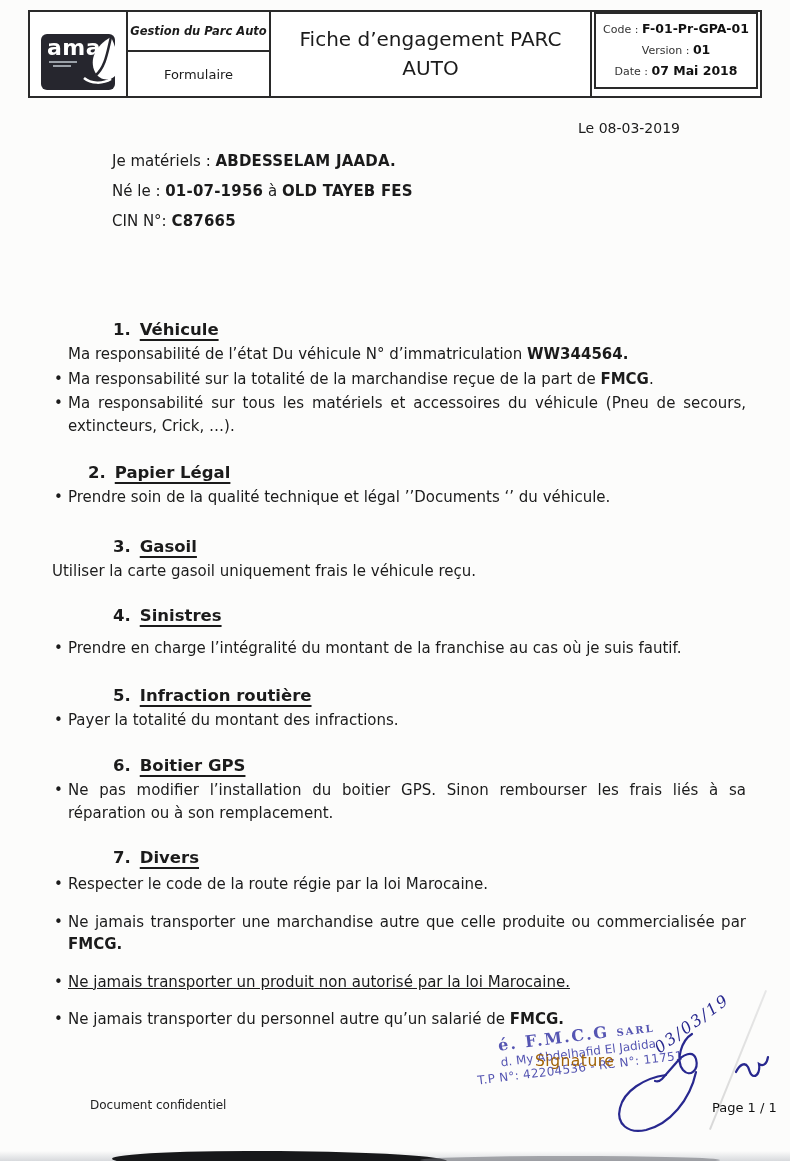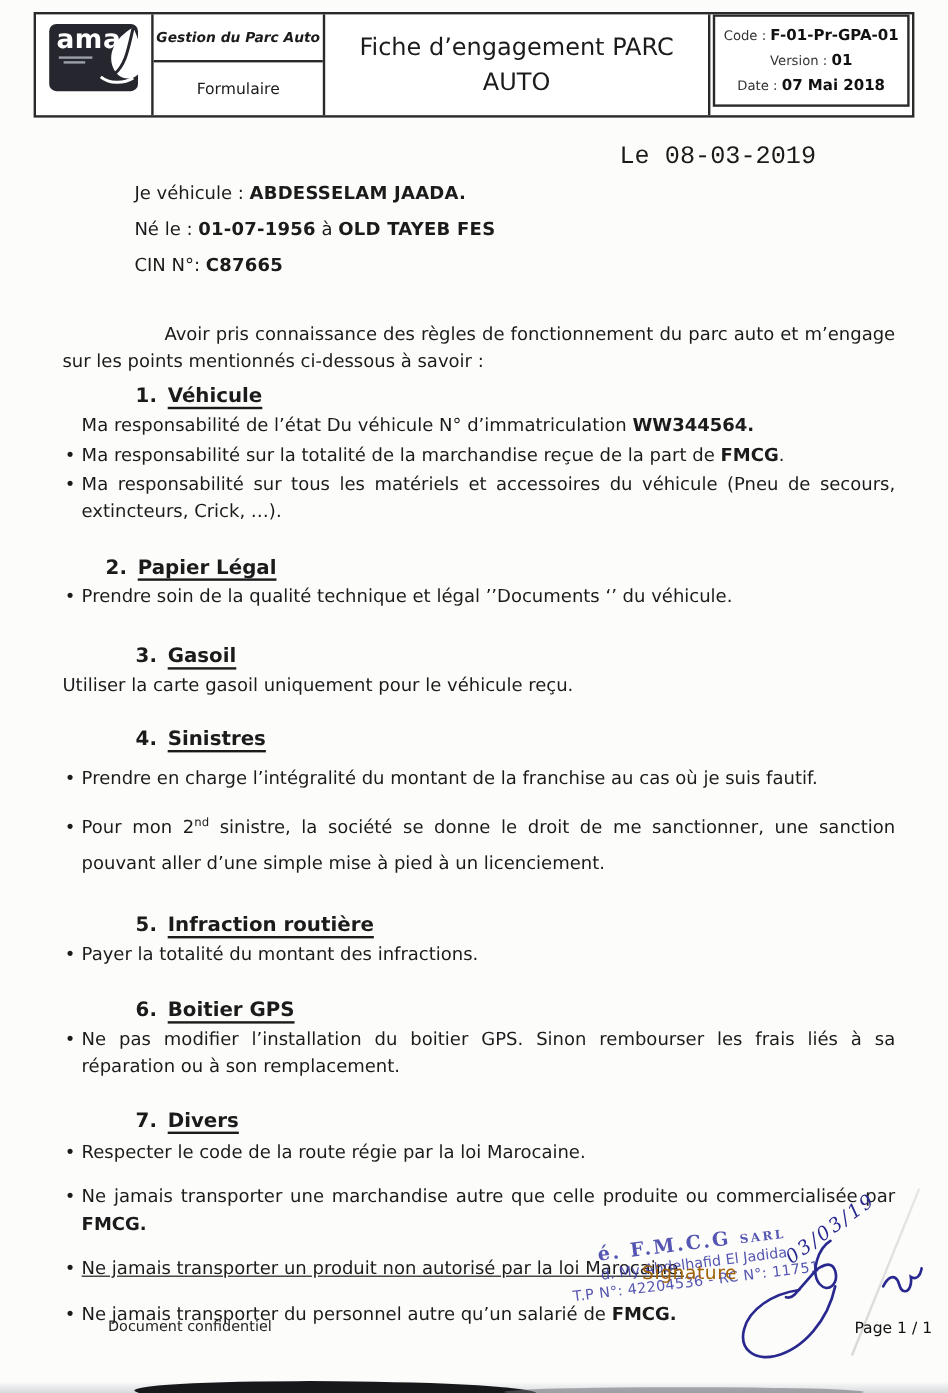--- a/index.html
+++ b/index.html
@@ -8,21 +8,21 @@
     background:#fcfcfb; overflow:hidden;
     font-family:"DejaVu Sans", sans-serif; color:#1b1b1b;
   }
   
   .hdr{
     position:absolute; top:10px; left:28px; width:734px; height:88px;
     display:flex; border:2px solid #2a2a2a; box-sizing:border-box; background:#fff;
   }
   .hcell{border-right:2px solid #2a2a2a; box-sizing:border-box;}
   .hcell:last-child{border-right:none;}
-  .logo-cell{width:98px; display:flex; align-items:flex-start; justify-content:center; padding-top:8px;}
+  .logo-cell{width:98px; display:flex; align-items:flex-start; justify-content:center; padding-top:22px;}
   .logo{
     position:relative; width:74px; height:56px; background:#26262e; border-radius:6px;
     overflow:visible;
   }
   .logo-text{
     position:absolute; left:6px; top:1px; color:#fff; font-size:22px; font-weight:bold;
     font-family:"DejaVu Sans", sans-serif; letter-spacing:0.5px;
   }
   .logo-tag{position:absolute; left:8px; top:27px; width:28px; height:2px; background:#9aa0a8;}
   .logo-tag2{position:absolute; left:12px; top:31px; width:18px; height:2px; background:#9aa0a8;}
@@ -37,21 +37,21 @@
     flex:1; display:flex; align-items:center; justify-content:center; text-align:center;
     font-size:20px; line-height:1.45; font-weight:500; padding:0 14px;
   }
   .code-cell{width:168px; display:flex; align-items:flex-start; justify-content:center;}
   .code-box{
     border:2px solid #2a2a2a; width:152px; padding:5px 4px; text-align:center; background:#fff;
   }
   .code-row{font-size:11px; line-height:20px; color:#333; white-space:nowrap;}
   .code-row b{font-size:12.5px; color:#111;}
   
-  .date-line{position:absolute; top:120px; right:110px; font-size:21px;font-family:Liberation Mono, monospace;}
+  .date-line{position:absolute; top:120px; right:110px; font-size:14px;}
   .identity{position:absolute; top:146px; left:112px; font-size:15px;}
   .identity p{margin:0; line-height:30px;}
   .identity b{letter-spacing:0.2px;}
   .intro{
     position:absolute; top:267px; left:52px; width:694px; margin:0;
     font-size:15px; line-height:1.5; text-align:justify; text-indent:85px;
   }
   
   .sections{position:absolute; top:314px; left:52px; width:694px;}
   .sec-h{margin:0 0 4px 61px; font-size:16.5px; font-weight:bold;}
@@ -135,46 +135,44 @@
         <div class="code-row"><span>Code : </span><b>F-01-Pr-GPA-01</b></div>
         <div class="code-row"><span>Version : </span><b>01</b></div>
         <div class="code-row"><span>Date : </span><b>07 Mai 2018</b></div>
       </div>
     </div>
   </div>
 
   <div class="date-line">Le 08-03-2019</div>
 
   <div class="identity">
-    <p><span>Je véhicule : </span><b>ABDESSELAM JAADA.</b></p>
+    <p><span>Je matériels : </span><b>ABDESSELAM JAADA.</b></p>
     <p><span>Né le : </span><b>01-07-1956</b><span> à </span><b>OLD TAYEB FES</b></p>
     <p><span>CIN N°: </span><b>C87665</b></p>
   </div>
 
-  <p class="intro">Avoir pris connaissance des règles de fonctionnement du parc auto et m’engage sur les points mentionnés ci-dessous à savoir :</p>
 
   <div class="sections">
       <section>
         <h2 class="sec-h" style="margin-top: 6px;"><span class="num">1.</span><span class="ttl">Véhicule</span></h2>
         <p class="item" style="margin-top: 0px;"><span>Ma responsabilité de l’état Du véhicule N° d’immatriculation </span><b>WW344564.</b></p>
         <p class="item bullet" style="margin-top: 2px;"><span>Ma responsabilité sur la totalité de la marchandise reçue de la part de </span><b>FMCG</b><span>.</span></p>
         <p class="item bullet" style="margin-top: 2px;"><span>Ma responsabilité sur tous les matériels et accessoires du véhicule (Pneu de secours, extincteurs, Crick, …).</span></p>
       </section>
       <section>
         <h2 class="sec-h" style="margin-top: 26px; margin-left: 36px;"><span class="num">2.</span><span class="ttl">Papier Légal</span></h2>
         <p class="item bullet" style="margin-top: 0px;"><span>Prendre soin de la qualité technique et légal ’’Documents ‘’ du véhicule.</span></p>
       </section>
       <section>
         <h2 class="sec-h" style="margin-top: 28px;"><span class="num">3.</span><span class="ttl">Gasoil</span></h2>
-        <p class="item flush" style="margin-top: 0px;"><span>Utiliser la carte gasoil uniquement pour le véhicule reçu.</span></p>
+        <p class="item flush" style="margin-top: 0px;"><span>Utiliser la carte gasoil uniquement frais le véhicule reçu.</span></p>
       </section>
       <section>
         <h2 class="sec-h" style="margin-top: 24px;"><span class="num">4.</span><span class="ttl">Sinistres</span></h2>
         <p class="item bullet" style="margin-top: 12px;"><span>Prendre en charge l’intégralité du montant de la franchise au cas où je suis fautif.</span></p>
-        <p class="item bullet" style="margin-top: 14px; line-height: 2.05;"><span>Pour mon 2</span><sup>nd</sup><span> sinistre, la société se donne le droit de me sanctionner, une sanction pouvant aller d’une simple mise à pied à un licenciement.</span></p>
       </section>
       <section>
         <h2 class="sec-h" style="margin-top: 26px;"><span class="num">5.</span><span class="ttl">Infraction routière</span></h2>
         <p class="item bullet" style="margin-top: 0px;"><span>Payer la totalité du montant des infractions.</span></p>
       </section>
       <section>
         <h2 class="sec-h" style="margin-top: 25px;"><span class="num">6.</span><span class="ttl">Boitier GPS</span></h2>
         <p class="item bullet" style="margin-top: 0px;"><span>Ne pas modifier l’installation du boitier GPS. Sinon rembourser les frais liés à sa réparation ou à son remplacement.</span></p>
       </section>
       <section>

